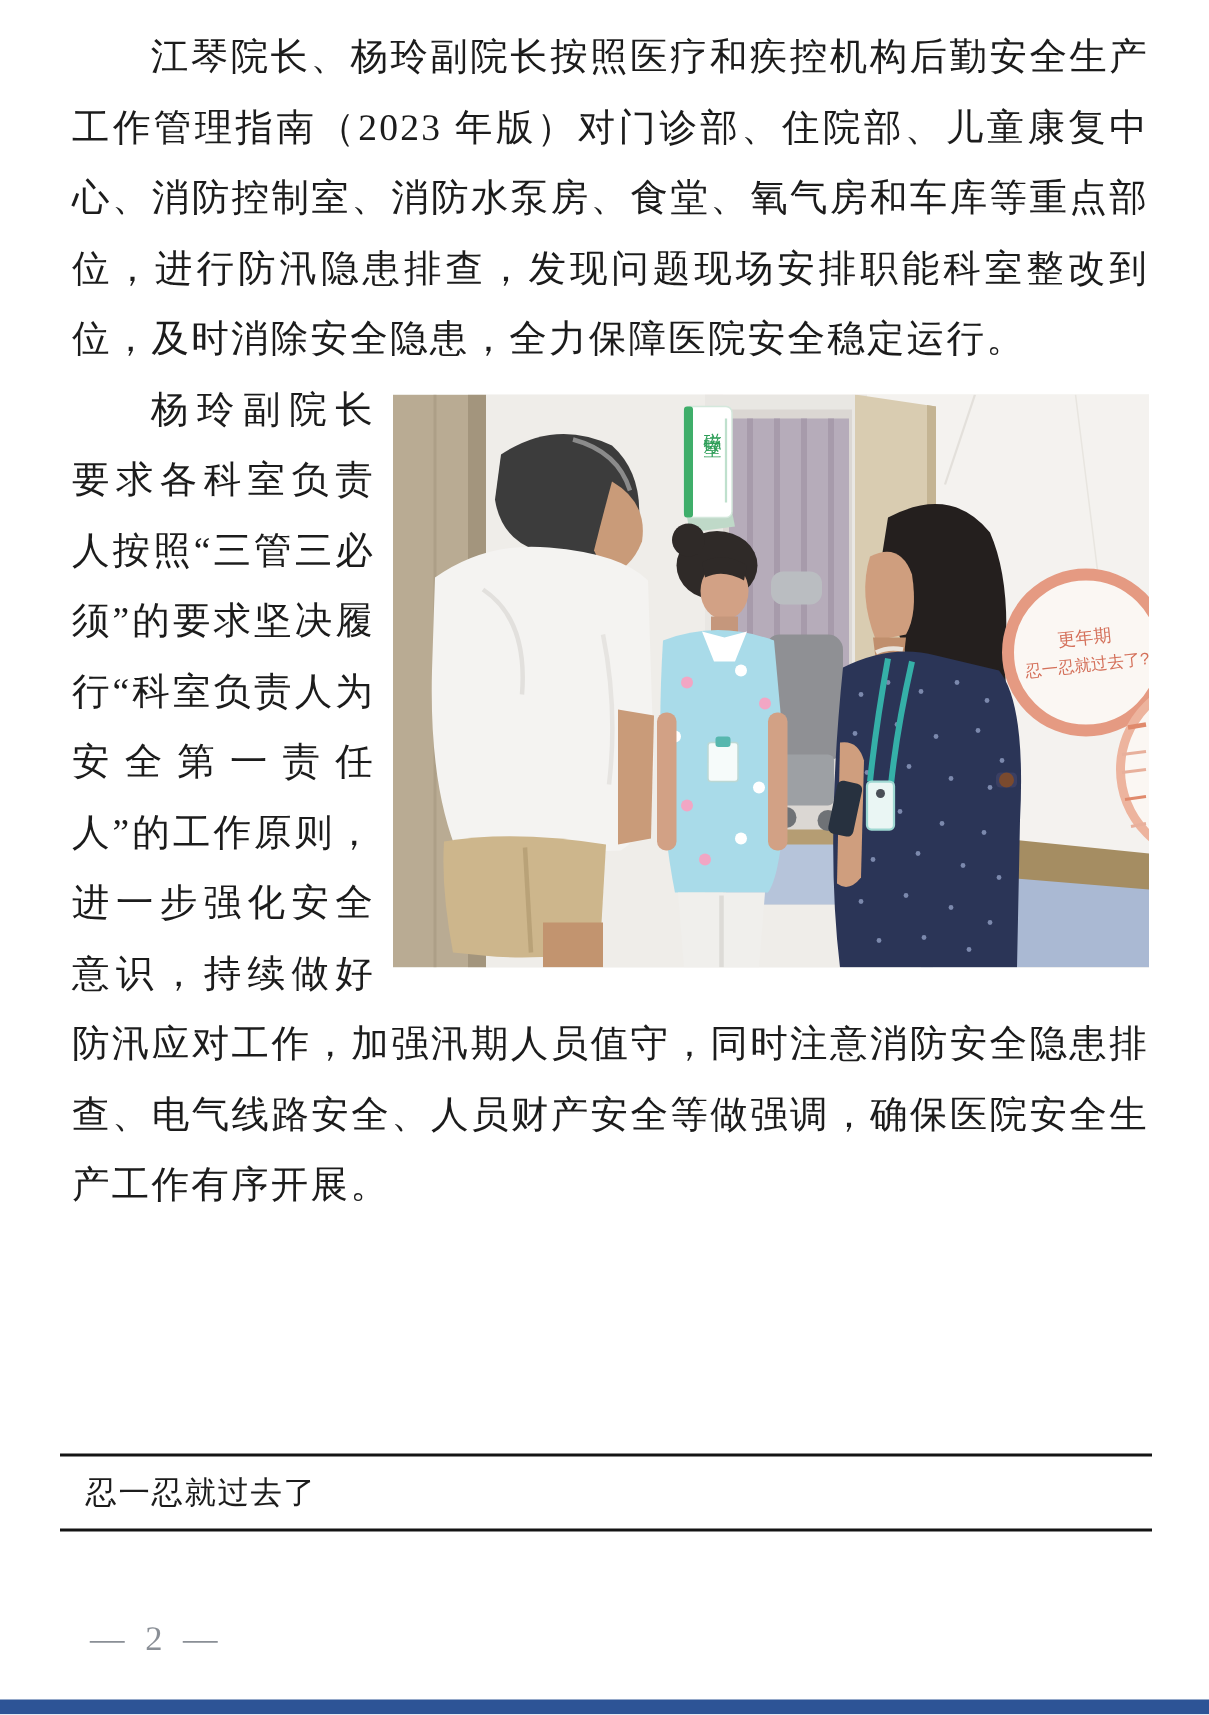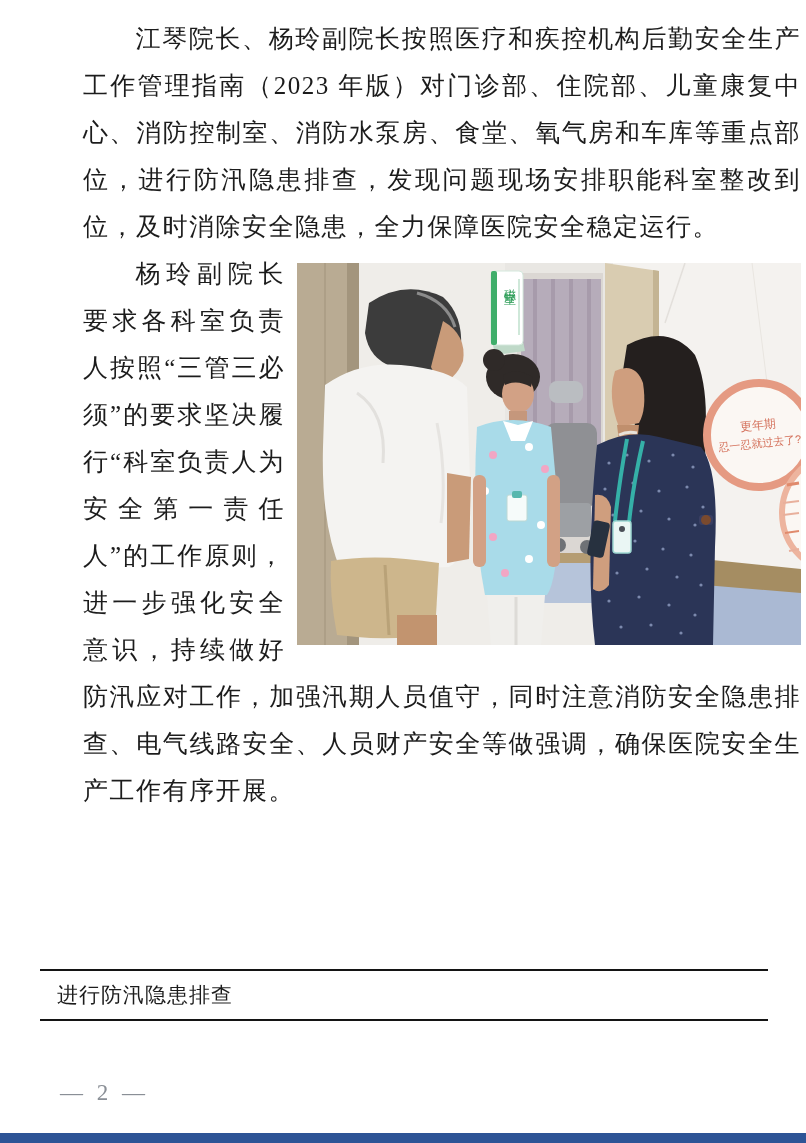--- a/index.html
+++ b/index.html
@@ -12,21 +12,20 @@
     overflow: hidden;
     font-family: "Liberation Serif", serif;
     color: #1c1c1c;
   }
   .flow {
     position: absolute;
     left: 48px;
     top: 0;
     width: 718px;
     padding-top: 15px;
-    margin-left: 35px;
   }
   .para {
     font-size: 25px;
     line-height: 47px;
     letter-spacing: 1.5px;
     text-align: justify;
     text-justify: inter-ideograph;
     text-indent: 2.1em;
     color: #1c1c1c;
   }
@@ -234,20 +233,20 @@
           <line x1="492" y1="288" x2="502" y2="286" stroke="#e8b09c" stroke-width="2"></line>
         </g>
       </svg>
     </div>
 
     <p class="para">杨玲副院长要求各科室负责人按照“三管三必须”的要求坚决履行“科室负责人为安全第一责任人”的工作原则，进一步强化安全意识，持续做好防汛应对工作，加强汛期人员值守，同时注意消防安全隐患排查、电气线路安全、人员财产安全等做强调，确保医院安全生产工作有序开展。</p>
 
   </div>
 
   <div class="footer">
-    <span>进行防汛隐患排查</span>
+    <span>忍一忍就过去了</span>
   </div>
 
   <div class="page-number" style="color: rgb(138, 143, 150);">— 2 —</div>
 
   <div class="accent-bar" style="background: rgb(45, 84, 150);"></div>
 
 </div>
 
 </body></html>

